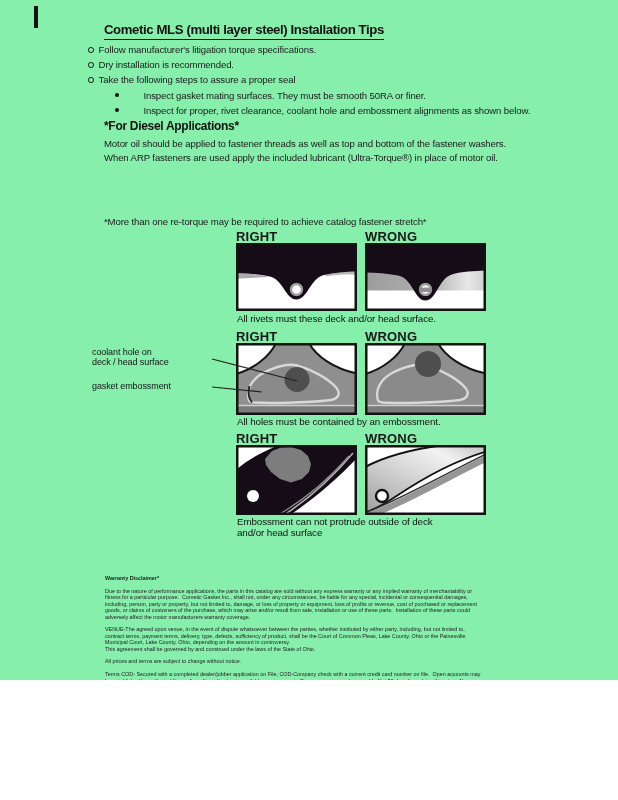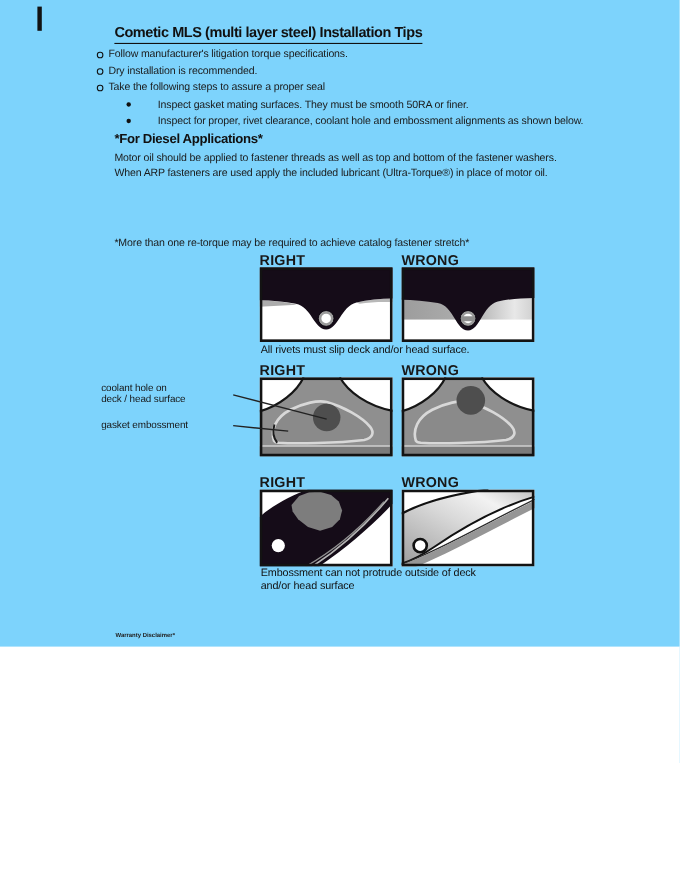--- a/index.html
+++ b/index.html
@@ -1,16 +1,16 @@
 <!DOCTYPE html>
 <html><head>
 <meta charset="utf-8">
 <style>
   html,body{margin:0;padding:0;background:#fff;}
-  .page{position:relative;width:618px;height:588px;background:#7dd3fc;overflow:hidden;
+  .page{position:relative;width:618px;height:680px;background:#86efac;overflow:hidden;
         font-family:"Liberation Sans",sans-serif;color:#1a1a1a;}
   .reg-mark{position:absolute;left:34px;top:6px;width:4px;height:22px;background:#121212;}
   .title{position:absolute;left:104px;top:22px;margin:0;font-size:13.2px;font-weight:700;
          letter-spacing:-0.4px;color:#111;border-bottom:1.6px solid #111;padding-bottom:2px;
          display:inline-block;white-space:nowrap;}
   .tips{position:absolute;left:88px;top:42px;font-size:9.6px;letter-spacing:-0.12px;line-height:15.2px;}
   .tip{display:flex;align-items:flex-start;white-space:nowrap;}
   .tip.l2{margin-left:27px;gap:20px;}
   .mark-hollow{width:3.6px;height:3.6px;border:1.1px solid #111;border-radius:50%;
                margin:5px 5px 0 0;flex:0 0 auto;}
@@ -98,21 +98,21 @@
     <rect width="121" height="68" fill="#ffffff"></rect>
     <rect x="0" y="28" width="121" height="19.5" fill="url(#gDeck)"></rect>
     <path d="M0,0 H121 V27.8 C109,27.9 97,28.8 87.5,31.2 C73.5,34.8 71.5,57.5 60.5,57.5 C49.5,57.5 47.5,35 33,32.4 C22,30.4 11,29.6 0,29.4 Z" fill="#150c18"></path>
     <circle cx="60.5" cy="46.5" r="7.3" fill="#150c18"></circle>
     <circle cx="60.5" cy="46.5" r="5.7" fill="#ffffff" stroke="#9c9c9c" stroke-width="2.7"></circle>
     <line x1="54" y1="46.8" x2="67" y2="46.8" stroke="#8f8f8f" stroke-width="4.4"></line>
     <circle cx="60.5" cy="46.5" r="7.2" fill="none" stroke="#0d0711" stroke-width="0.9"></circle>
     <rect x="1.25" y="1.25" width="118.5" height="65.5" fill="none" stroke="#131313" stroke-width="2.5"></rect>
   </svg>
 
-  <div class="fcaption" style="left:237px;top:314px">All rivets must slip deck and/or head surface.</div>
+  <div class="fcaption" style="left:237px;top:314px">All rivets must these deck and/or head surface.</div>
 
   <div class="flabel" style="left:236px;top:329px">RIGHT</div>
   <div class="flabel" style="left:365px;top:329px">WRONG</div>
 
   <div class="ann" style="top:347px">coolant hole on
 deck / head surface</div>
   <div class="ann" style="top:381px">gasket embossment</div>
 
   <svg class="leaders" width="100" height="55">
     <line x1="9" y1="14" x2="94" y2="36" stroke="#222222" stroke-width="1.2"></line>
@@ -139,20 +139,21 @@
     <path d="M40,0 C34,13 18,26 0,31" stroke="#161616" stroke-width="2" fill="none"></path>
     <path d="M121,0 L73,0 C80,13 98,26 121,30.5 Z" fill="#ffffff"></path>
     <path d="M73,0 C80,13 98,26 121,30.5" stroke="#161616" stroke-width="2" fill="none"></path>
     <rect x="0" y="62.5" width="121" height="9.5" fill="#7b7b7b"></rect>
     <line x1="0" y1="62.5" x2="121" y2="62.5" stroke="#cfcfcf" stroke-width="1.4"></line>
     <path d="M13,57.5 C10,48 14.5,36.5 28,29.5 C40,23.5 53,20.5 61,22.5 C76,26.5 93,36 100.5,45 C104.5,50 103,55.5 95,57 C70,60 32,60.5 17.5,59.5 C14.8,59.2 13.6,58.6 13,57.5 Z" fill="#8a8a8a" stroke="#d8d8d8" stroke-width="2.4"></path>
     <circle cx="63" cy="21" r="13" fill="#4e4e4e"></circle>
     <rect x="1.25" y="1.25" width="118.5" height="69.5" fill="none" stroke="#131313" stroke-width="2.5"></rect>
   </svg>
 
+  <div class="fcaption" style="left:237px;top:417px">All holes must be contained by an embossment.</div>
 
   <div class="flabel" style="left:236px;top:431px">RIGHT</div>
   <div class="flabel" style="left:365px;top:431px">WRONG</div>
 
   <svg class="panel" style="left:236px;top:445px" width="121" height="70" viewBox="0 0 121 70">
     <rect width="121" height="70" fill="#150c18"></rect>
     <path d="M0,0 L44,0 C30,5 12,14 0,25 Z" fill="#ffffff"></path>
     <path d="M54,70 L121,70 L121,13 C101,34 79,53 54,70 Z" fill="#ffffff"></path>
     <path d="M48,70 C74,53 97,32 117,8" stroke="#b5b5b5" stroke-width="1.5" fill="none"></path>
     <path d="M42,70 C68,55 92,35 113,11" stroke="#8f8f8f" stroke-width="1.2" fill="none"></path>

